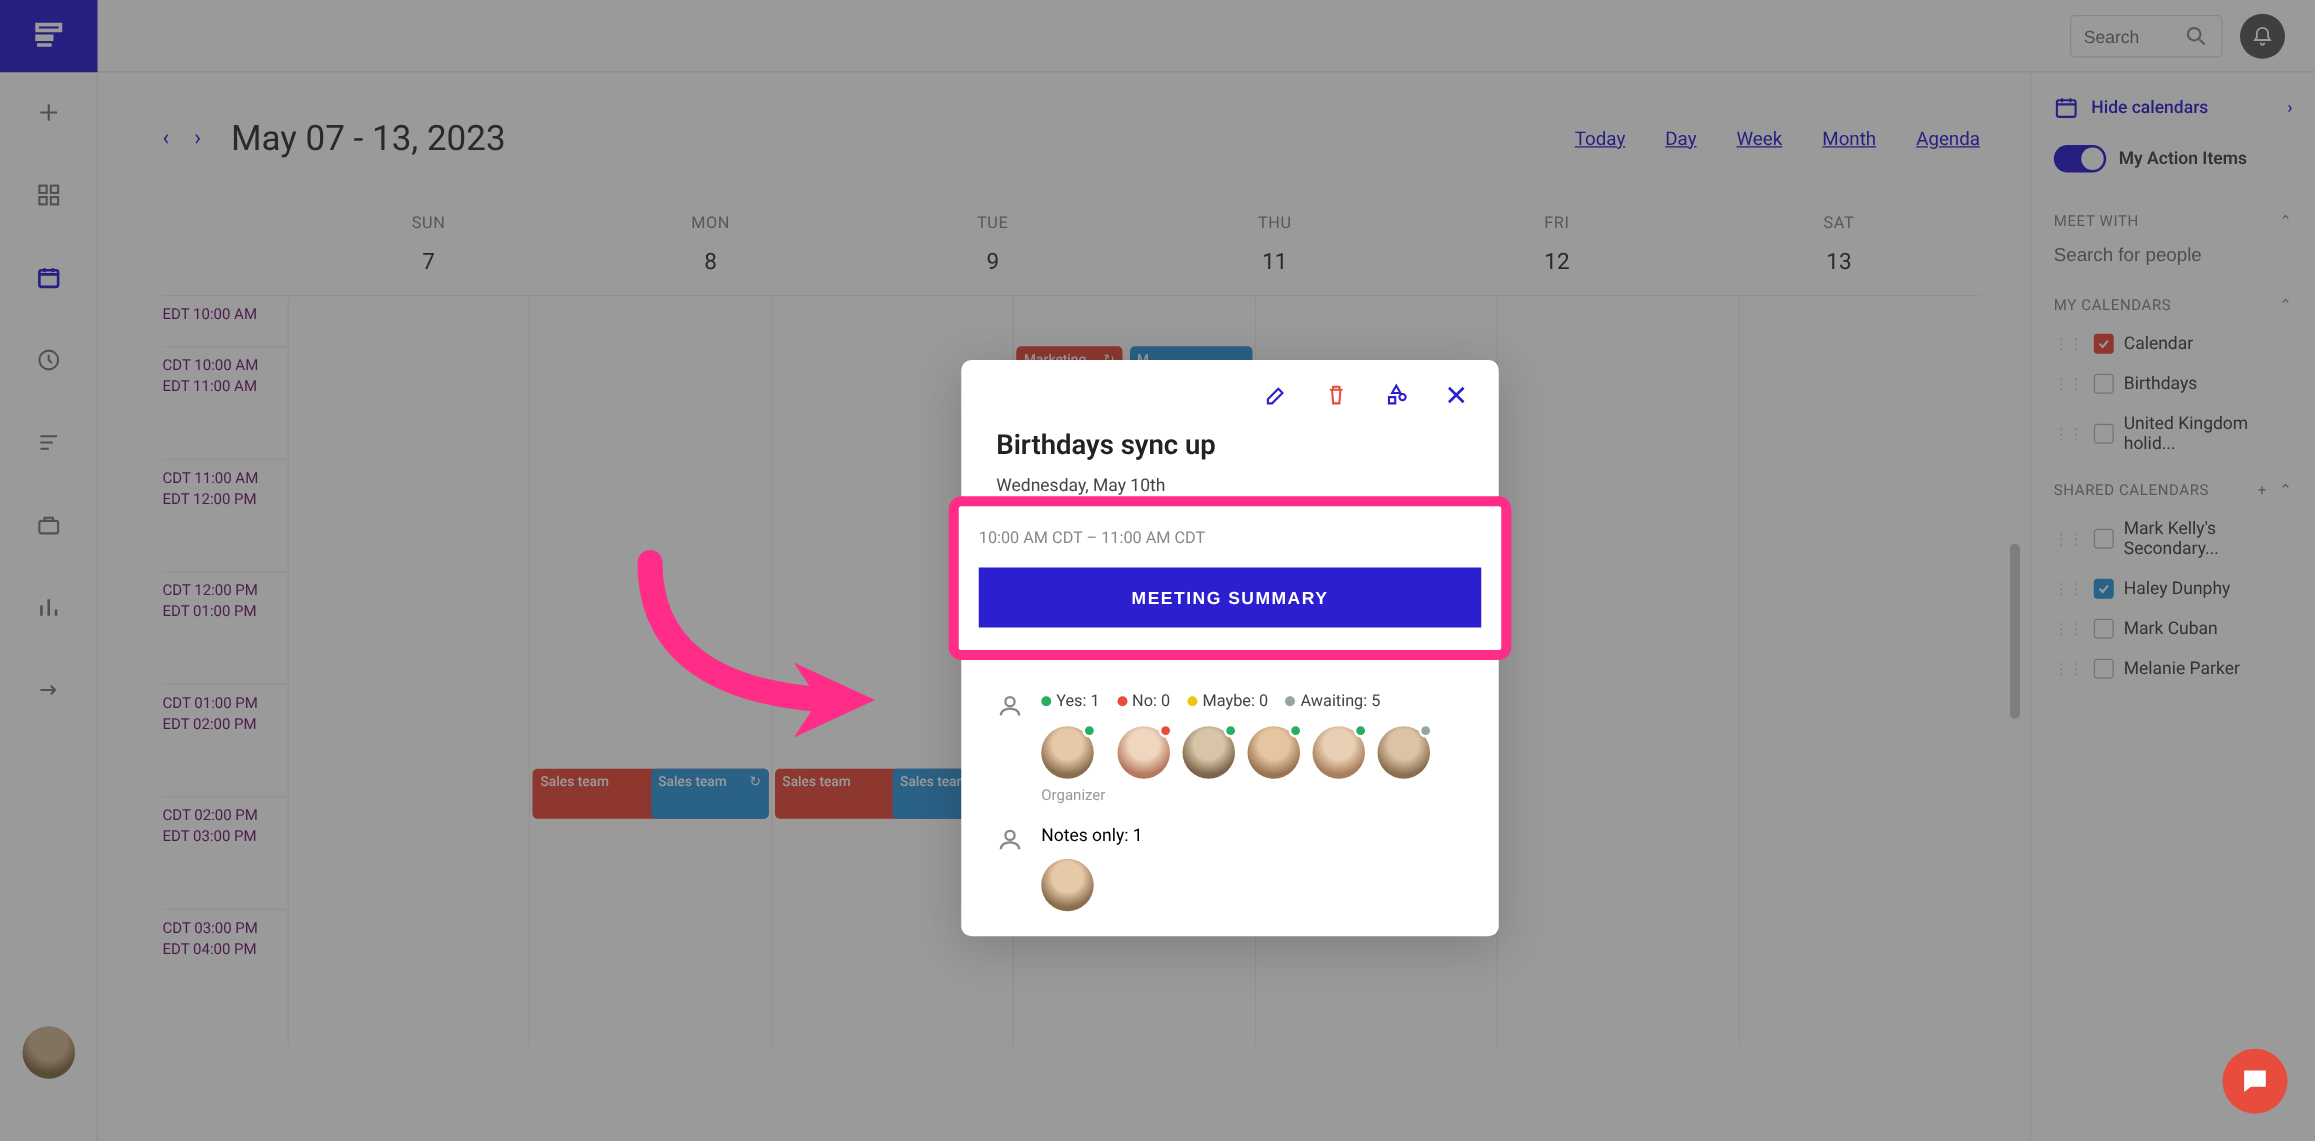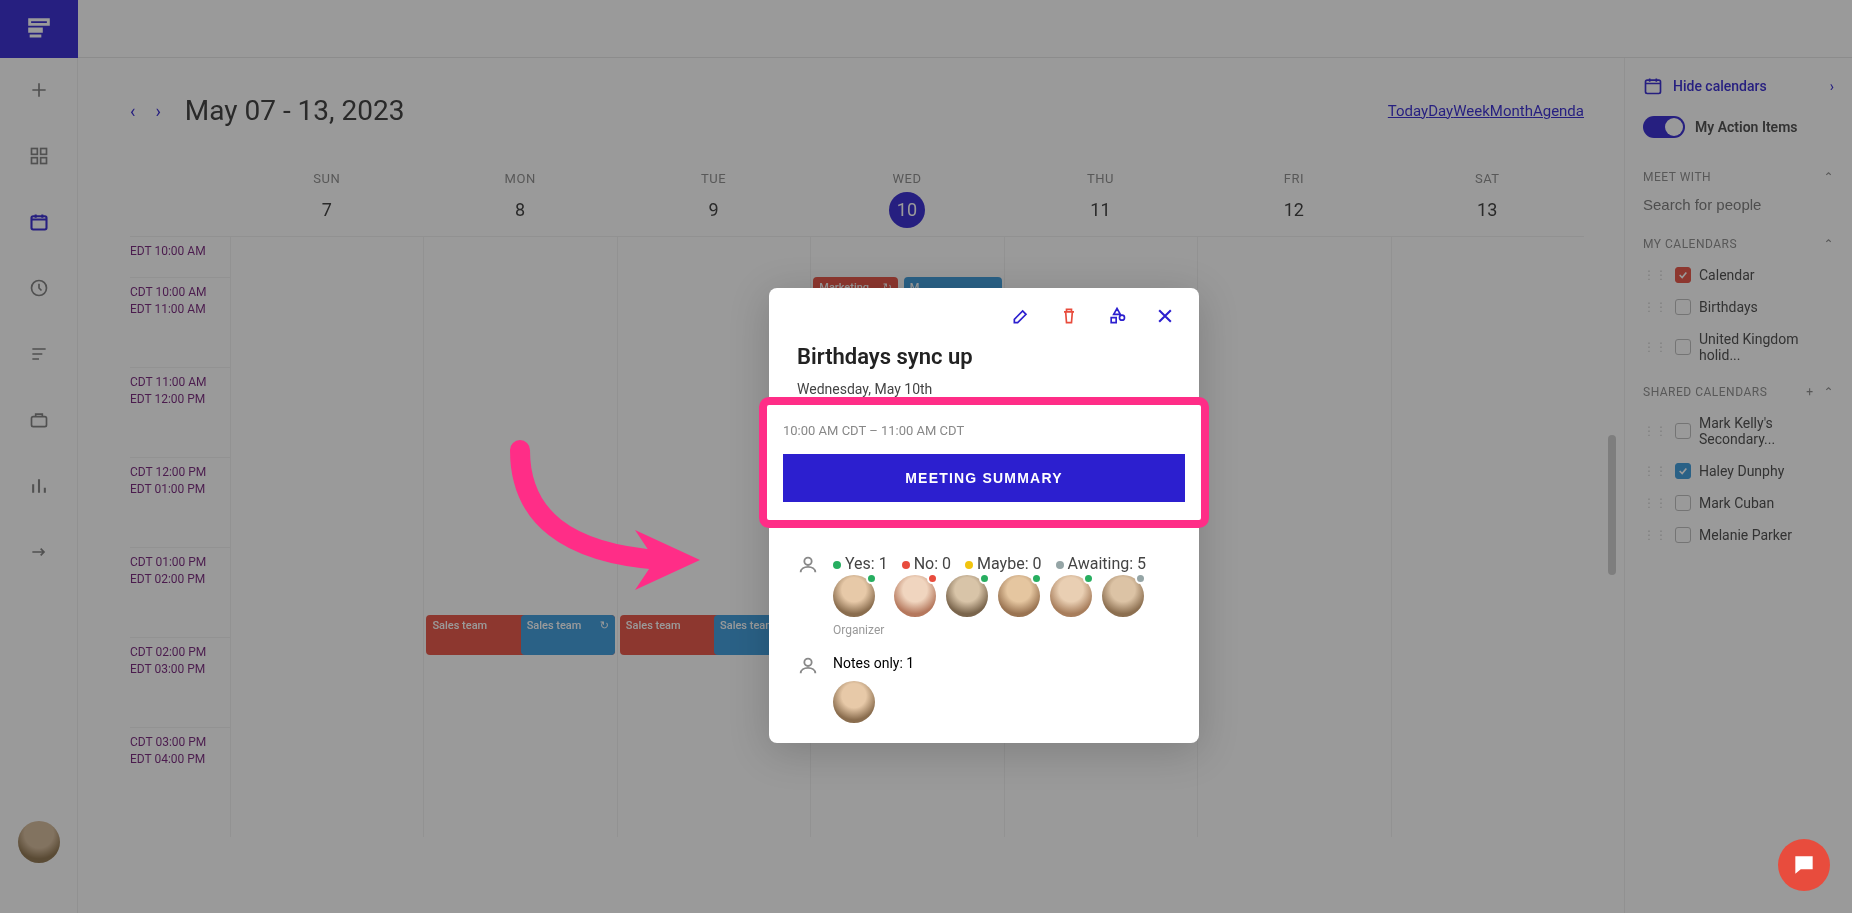--- a/index.html
+++ b/index.html
@@ -18,21 +18,21 @@
 .leftnav .nav-item { width: 28px; height: 28px; display: flex; align-items: center; justify-content: center; color: #7a7a7a; }
 .leftnav .nav-item.active { color: #2c1fcf; }
 .leftnav .avatar-small { width: 42px; height: 42px; border-radius: 50%; background: radial-gradient(circle at 50% 30%, #d4b896 40%, #8b6f47 70%); margin-top: auto; margin-bottom: 50px; }
 
 
 .main { position: absolute; left: 78px; top: 58px; right: 228px; bottom: 0; padding: 36px 40px 0 52px; overflow: hidden; }
 .cal-header { display: flex; align-items: center; margin-bottom: 36px; }
 .cal-nav { display: flex; gap: 20px; margin-right: 24px; }
 .cal-nav span { color: #2c1fcf; font-size: 18px; cursor: pointer; }
 .cal-title { font-size: 28px; color: #333; font-weight: 400; }
-.cal-views { margin-left: auto; display: flex; }
+.cal-views { margin-left: auto; display: flex; gap: 32px; }
 .cal-views a { color: #2c1fcf; text-decoration: underline; font-size: 15px; }
 
 
 .day-row { display: flex; border-bottom: 1px solid #eee; }
 .time-col { width: 100px; flex-shrink: 0; }
 .day-cell { flex: 1; text-align: center; padding: 8px 0; }
 .day-name { font-size: 13px; color: #888; letter-spacing: 0.5px; }
 .day-num { font-size: 18px; color: #333; margin-top: 6px; display: inline-block; width: 36px; height: 36px; line-height: 36px; border-radius: 50%; }
 .day-num.today { background: #2c1fcf; color: #fff; }
 
@@ -75,21 +75,21 @@
 .popover-actions span { cursor: pointer; }
 .popover-body { padding: 8px 28px 0; }
 .popover-title { font-size: 22px; font-weight: 600; color: #222; margin-bottom: 12px; }
 .popover-date { font-size: 14px; color: #444; margin-bottom: 6px; }
 .popover-time { font-size: 13px; color: #888; margin-bottom: 12px; }
 .highlight-box { border: 8px solid #ff2d87; border-radius: 10px; padding: 18px 16px; background: #fff; margin: -6px -10px 16px; }
 .highlight-box .popover-time { margin-bottom: 16px; }
 .meeting-summary-btn { width: 100%; background: #2c1fcf; color: #fff; text-align: center; padding: 16px 0; font-weight: 600; letter-spacing: 1.2px; font-size: 14px; border: none; cursor: pointer; }
 .attendee-section { display: flex; gap: 14px; padding: 10px 28px 0; }
 .attendee-icon { width: 22px; color: #888; flex-shrink: 0; }
-.attendee-stats { font-size: 16px; color: #444; margin-bottom: 2px; display: flex; gap: 14px; flex-wrap: wrap; }
+.attendee-stats { font-size: 13px; color: #444; margin-bottom: 12px; display: flex; gap: 14px; flex-wrap: wrap; }
 .stat-dot { width: 8px; height: 8px; border-radius: 50%; display: inline-block; margin-right: 4px; }
 .avatar-row { display: flex; gap: 10px; }
 .avatar { width: 42px; height: 42px; border-radius: 50%; position: relative; }
 .avatar .status-dot { position: absolute; top: -2px; right: -2px; width: 11px; height: 11px; border-radius: 50%; border: 2px solid #fff; }
 .organizer-label { font-size: 12px; color: #999; margin-top: 6px; }
 .notes-section { display: flex; gap: 14px; padding: 18px 28px 0; align-items: flex-start; }
 
 
 .arrow-annotation { position: absolute; left: 500px; top: 430px; z-index: 55; pointer-events: none; }
 
@@ -107,20 +107,34 @@
 .icon-svg { width: 20px; height: 20px; }
 </style>
 </head>
 <body>
 
 <div class="topbar">
   <div class="logo">
     <svg width="28" height="28" viewBox="0 0 24 24" fill="none">
         <path d="M4 4h16v4H4zM4 12h10v2H4zM4 18h10" stroke="#fff" stroke-width="2.5"></path>
       </svg>
+  </div>
+  <div class="topbar-right">
+    <div class="search-box">
+      <input placeholder="Search" style="">
+      <svg class="icon-svg" viewBox="0 0 24 24" fill="none">
+          <circle cx="10" cy="10" r="6" stroke="#888" stroke-width="2"></circle>
+          <path d="M15 15l5 5" stroke="#888" stroke-width="2"></path>
+        </svg>
+    </div>
+    <div class="bell-btn">
+      <svg width="18" height="18" viewBox="0 0 24 24" fill="none">
+          <path d="M12 3a6 6 0 016 6v4l2 3H4l2-3V9a6 6 0 016-6zM10 19a2 2 0 004 0" stroke="#fff" stroke-width="2"></path>
+        </svg>
+    </div>
   </div>
 </div>
 
 <div class="leftnav">
   <div class="nav-item">
       <svg class="icon-svg" viewBox="0 0 24 24" fill="none">
         <path d="M12 4v16M4 12h16" stroke="currentColor" stroke-width="2"></path>
       </svg>
     </div>
   <div class="nav-item">
@@ -181,21 +195,20 @@
       <a>Month</a>
       <a>Agenda</a>
     </div>
   </div>
 
   <div class="day-row">
     <div class="time-col"></div>
     <div class="day-cell"><div class="day-name">SUN</div><div class="day-num">7</div></div>
     <div class="day-cell"><div class="day-name">MON</div><div class="day-num">8</div></div>
     <div class="day-cell"><div class="day-name">TUE</div><div class="day-num">9</div></div>
-    <div class="day-cell"><div class="day-name">WED</div><div class="day-num today">10</div></div>
     <div class="day-cell"><div class="day-name">THU</div><div class="day-num">11</div></div>
     <div class="day-cell"><div class="day-name">FRI</div><div class="day-num">12</div></div>
     <div class="day-cell"><div class="day-name">SAT</div><div class="day-num">13</div></div>
   </div>
 
   <div class="time-grid">
     <div class="time-labels">
       <div class="time-slot-label" style="height:40px; border-top:none;">
           <div>EDT 10:00 AM</div>
         </div>

